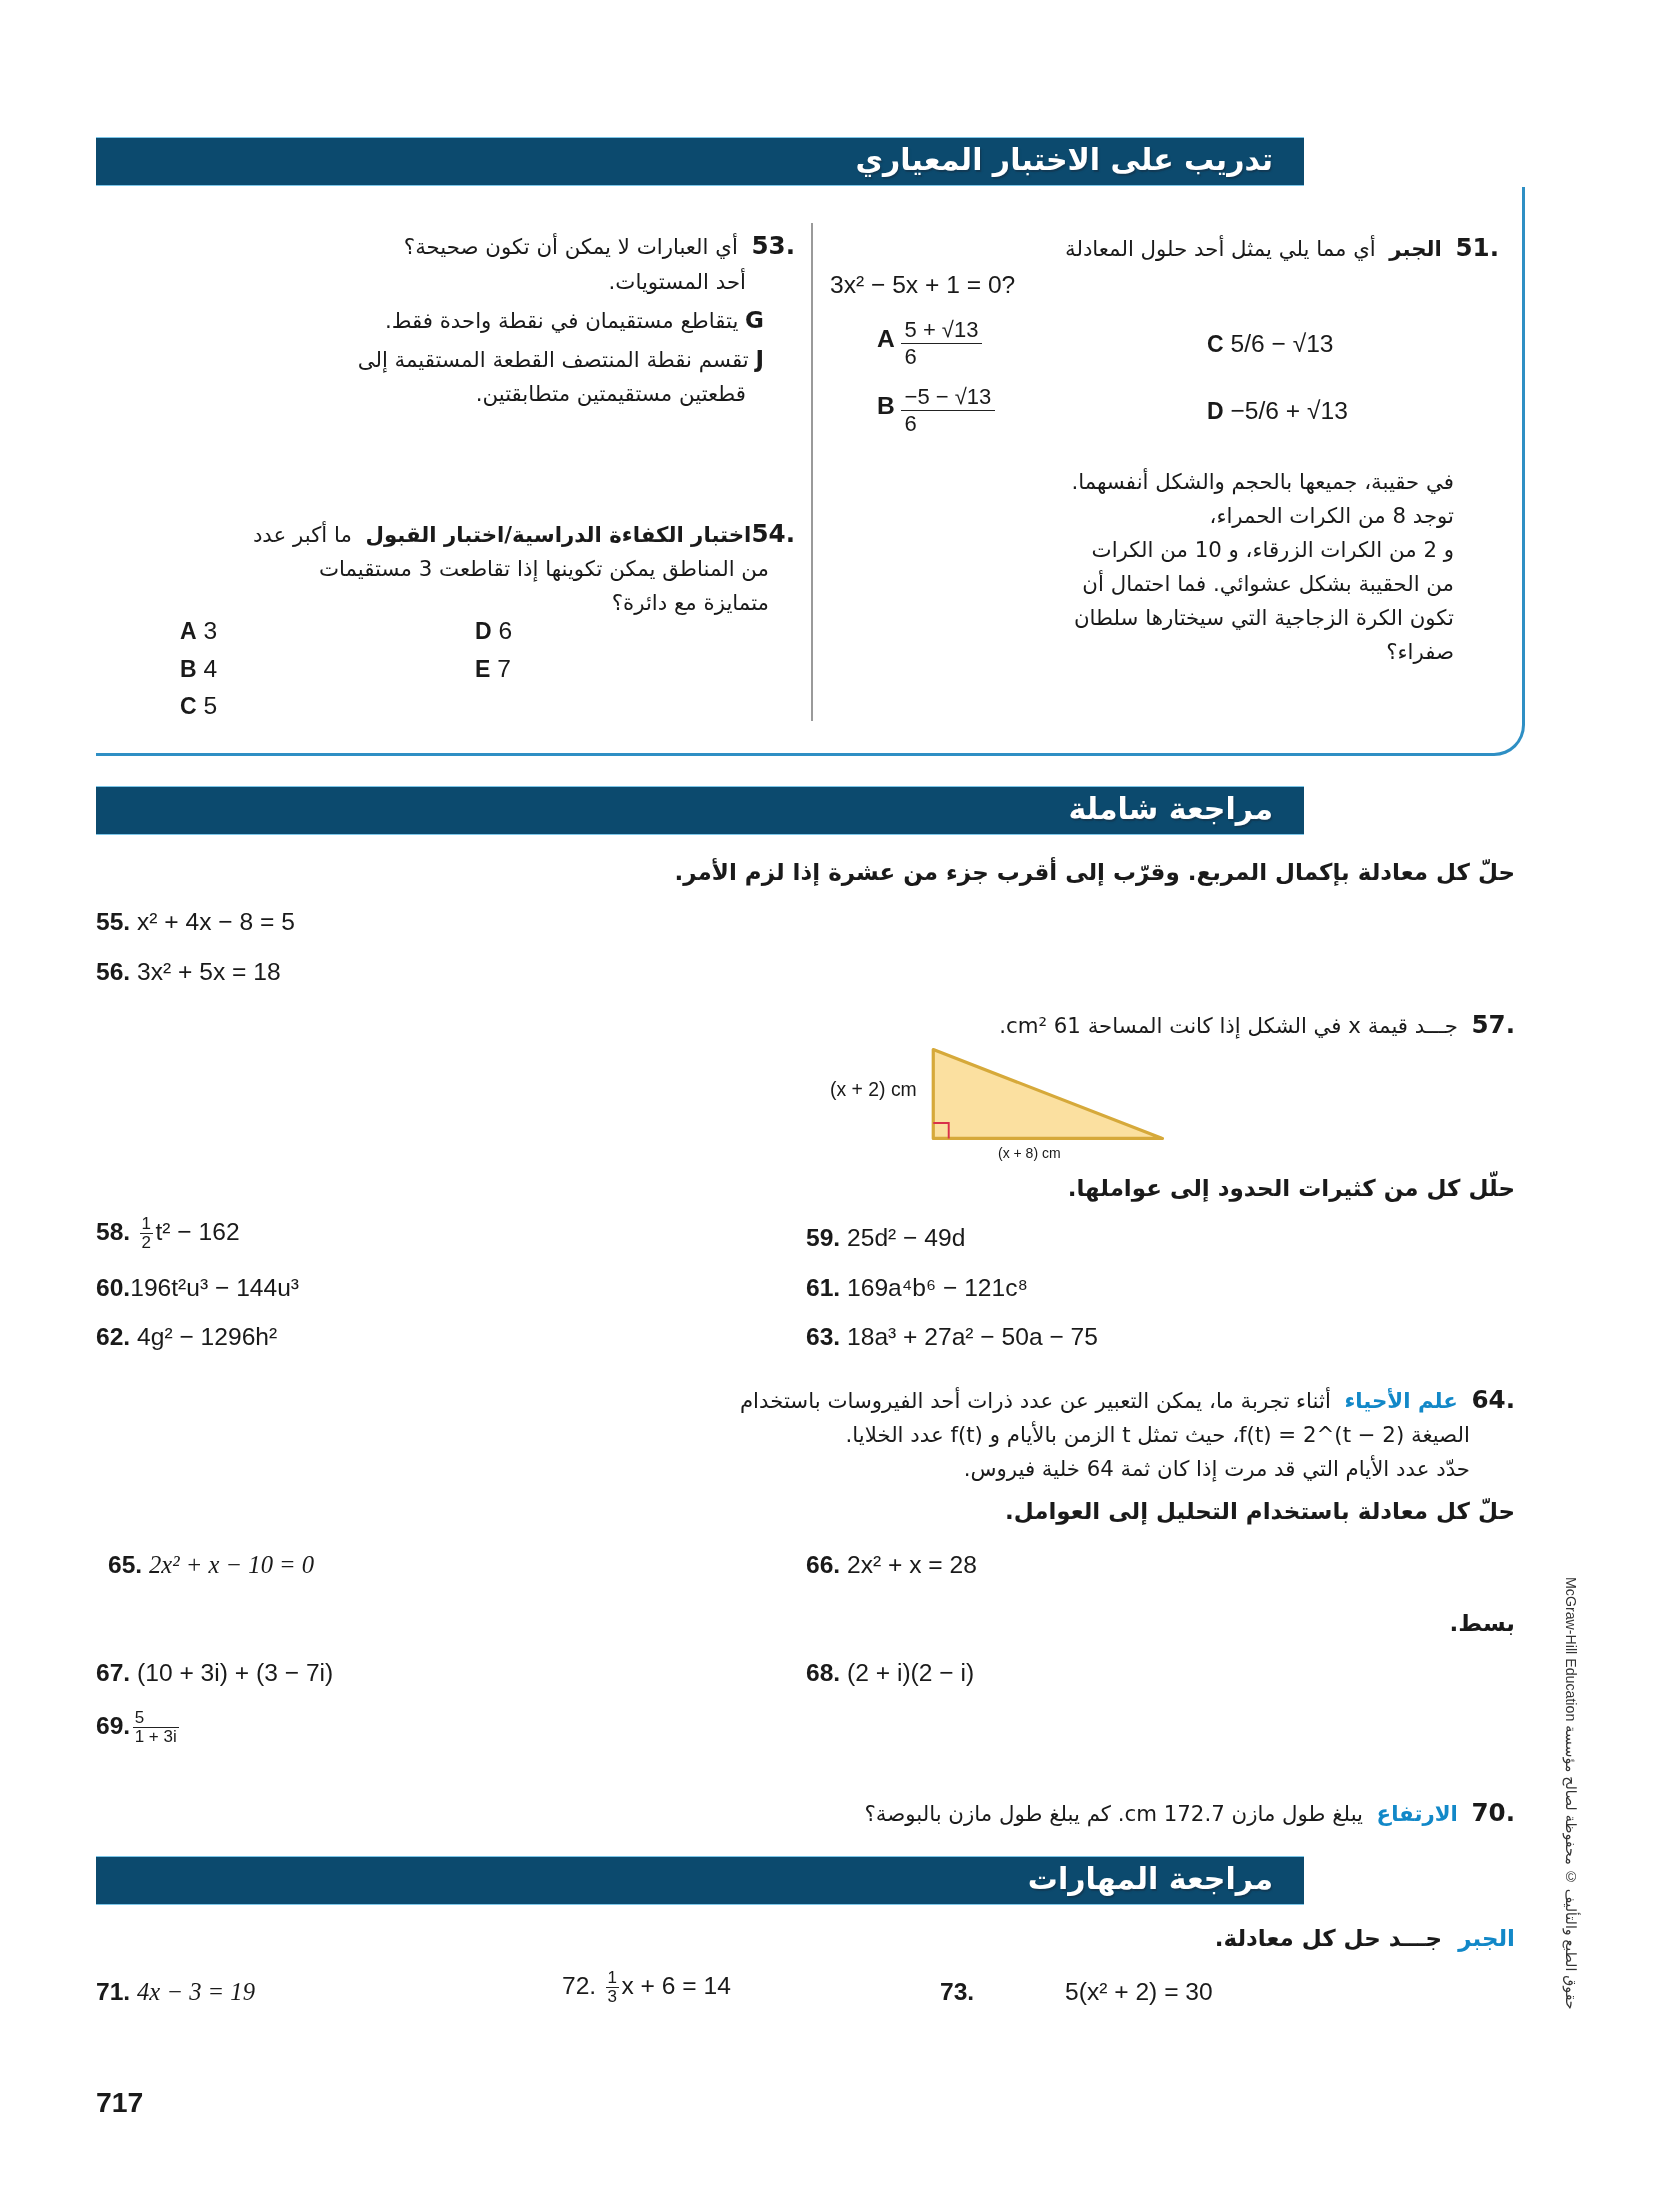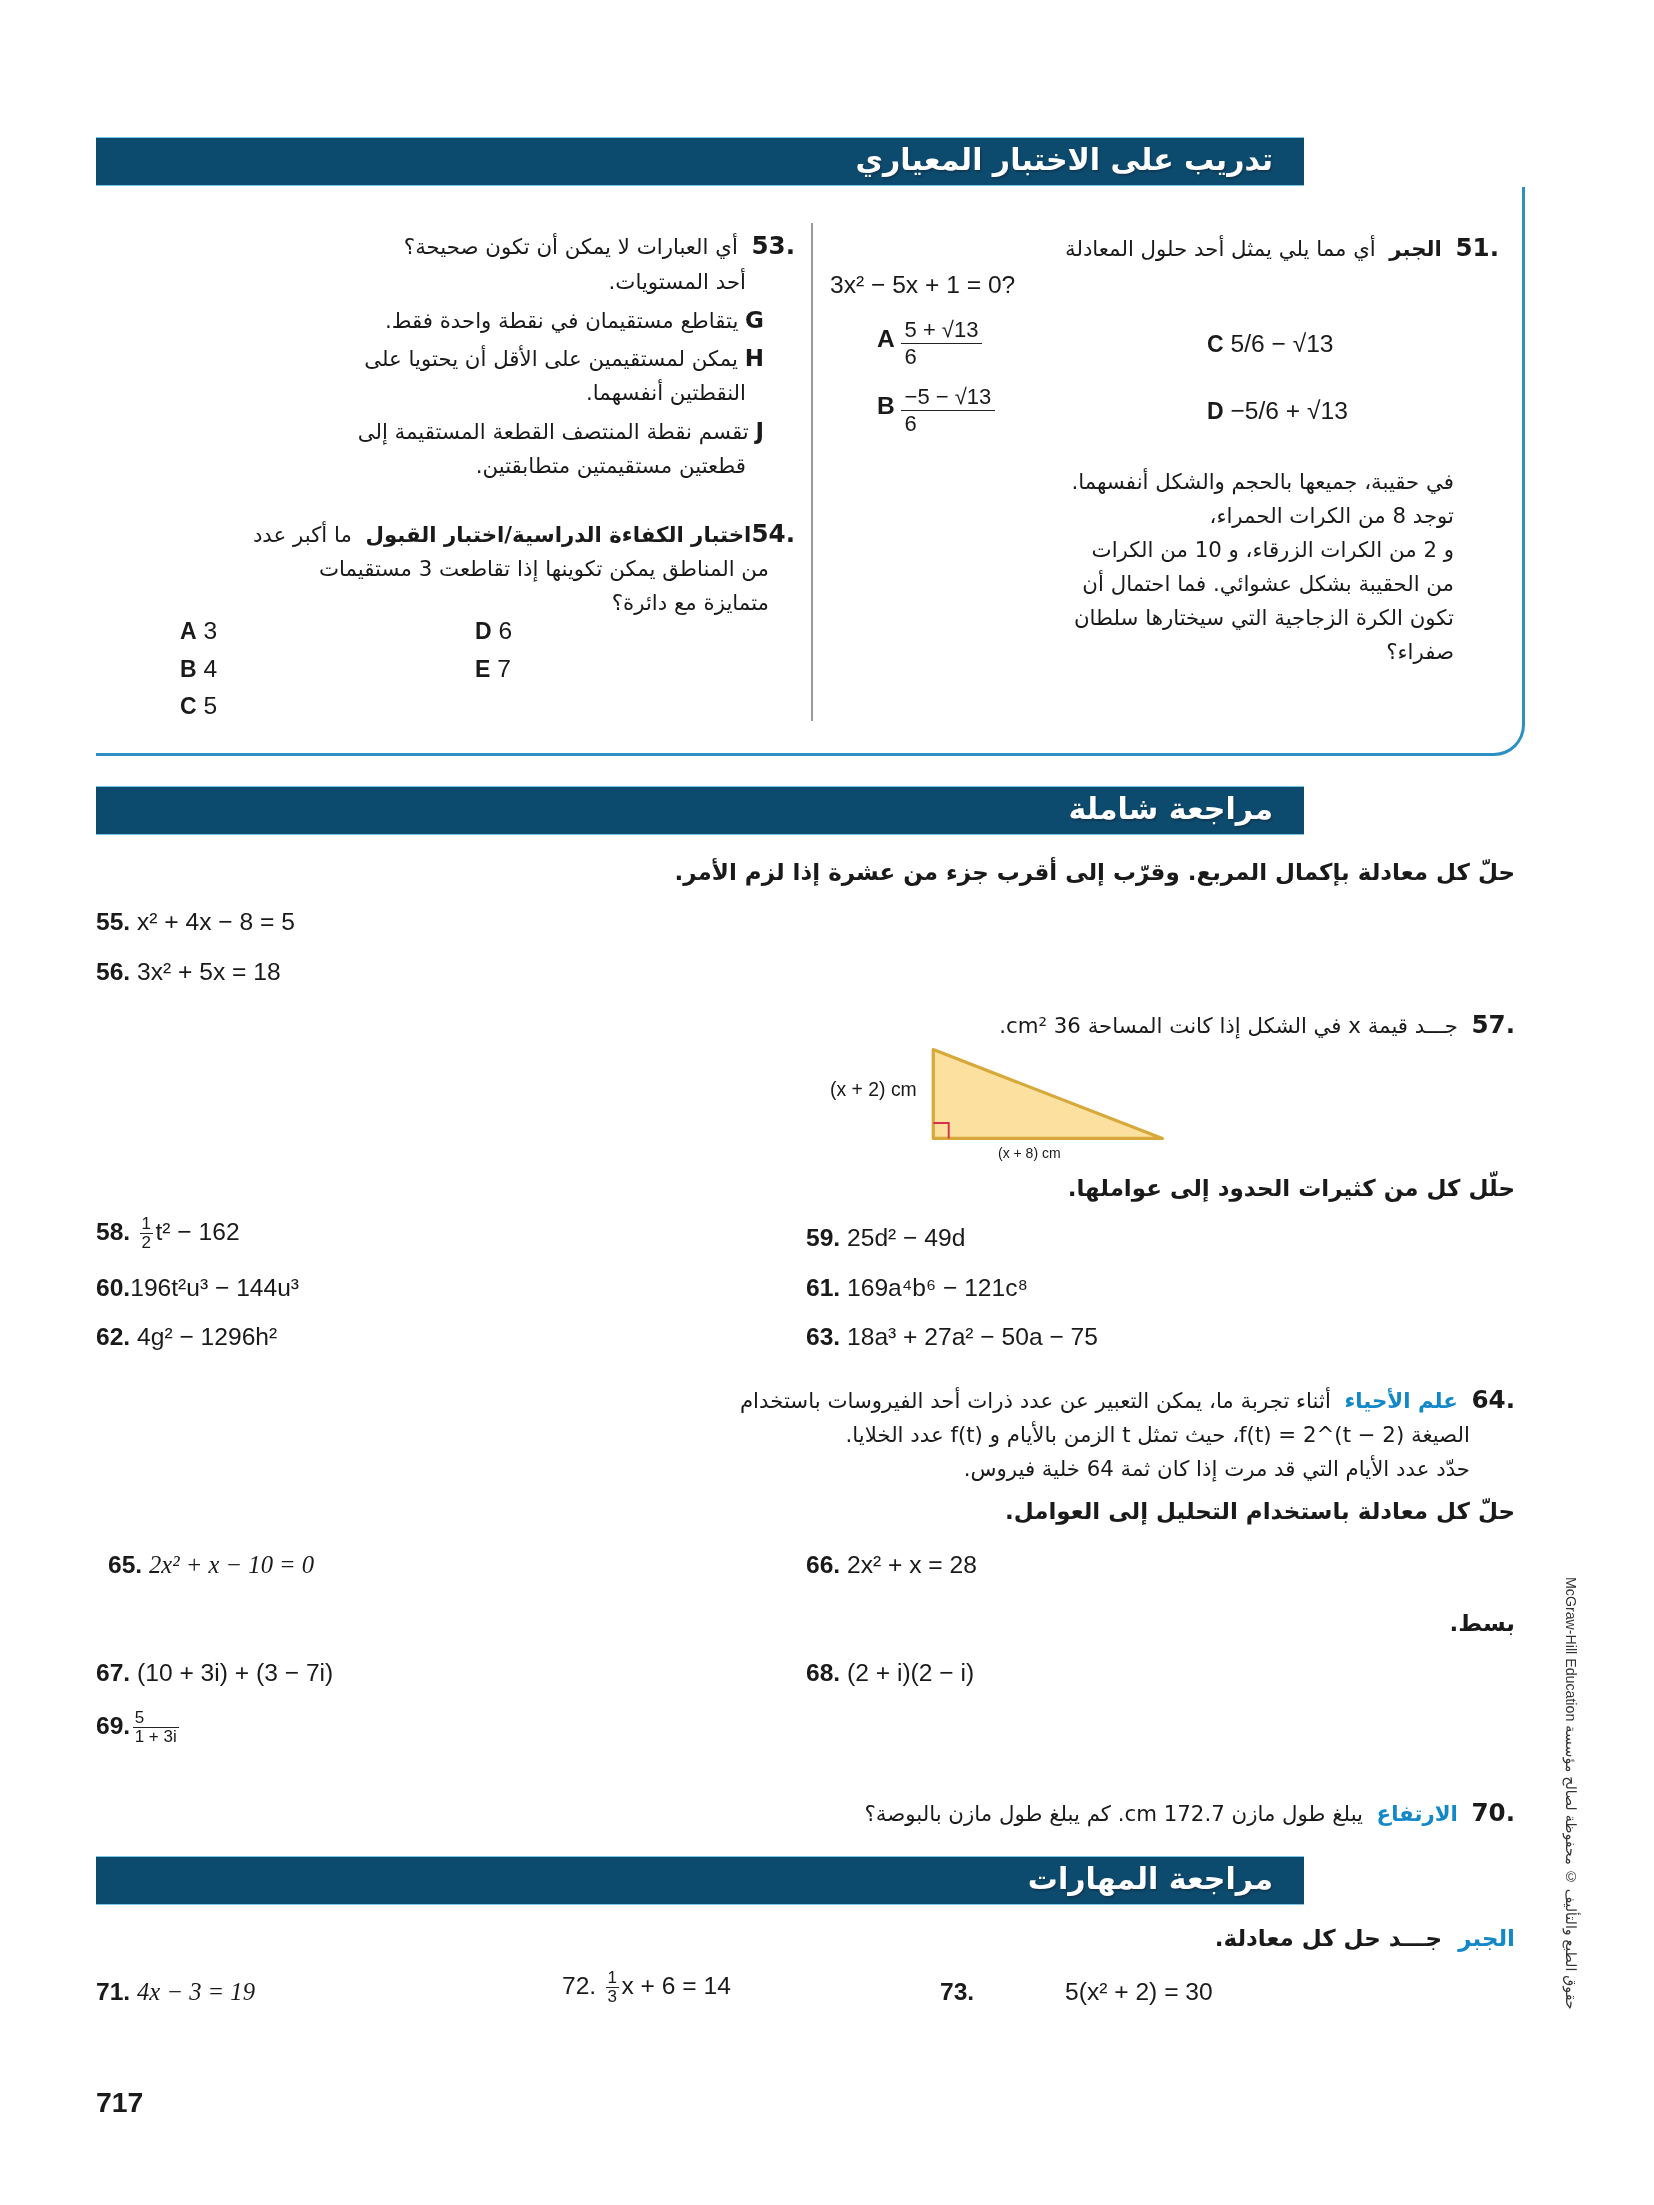--- a/index.html
+++ b/index.html
@@ -107,24 +107,20 @@
 
 <div class="abs rtl qtext" style="right:859px; top:229px; width:646px;">
   <div><span class="qnum">.53</span>
     &nbsp;<span>أي العبارات لا يمكن أن تكون صحيحة؟</span></div>
   <div style="padding-right:31px; margin-top:1.3px;">
     <div style="padding-right:18px;">أحد المستويات.</div>
   </div>
   <div style="padding-right:31px; margin-top:3.9px;">
     <span class="opt-letter">G</span> <span>يتقاطع مستقيمان في نقطة واحدة فقط.</span>
   </div>
-  <div style="padding-right:31px; margin-top:2.6px;">
-    <div><span class="opt-letter">H</span> <span>يمكن لمستقيمين على الأقل أن يحتويا على</span></div>
-    <div style="padding-right:18px;">النقطتين أنفسهما.</div>
-  </div>
   <div style="padding-right:31px; margin-top:3.9px;">
     <div><span class="opt-letter">J</span> <span>تقسم نقطة المنتصف القطعة المستقيمة إلى</span></div>
     <div style="padding-right:18px;">قطعتين مستقيمتين متطابقتين.</div>
   </div>
 </div>
 
 <div class="abs rtl qtext" style="right:859px; top:517px; width:672px;">
   <div><span class="qnum">.54</span><span class="kw">اختبار الكفاءة الدراسية/اختبار القبول</span>
     &nbsp;<span>ما أكبر عدد</span></div>
   <div style="padding-right:26px;">من المناطق يمكن تكوينها إذا تقاطعت 3 مستقيمات</div>
@@ -144,21 +140,21 @@
 
 <div class="abs ltr math" style="left:96px; top:908px;">
   <span class="exnum">55.</span> <span>x² + 4x − 8 = 5</span>
 </div>
 <div class="abs ltr math" style="left:96px; top:958px;">
   <span class="exnum">56.</span> <span>3x² + 5x = 18</span>
 </div>
 
 <div class="abs rtl qtext" style="right:139px; top:1008px; width:646px;">
   <span class="qnum">.57</span>
-  &nbsp;<span>جـــد قيمة x في الشكل إذا كانت المساحة 36 cm².</span>
+  &nbsp;<span>جـــد قيمة x في الشكل إذا كانت المساحة 61 cm².</span>
 </div>
 <svg class="abs" style="left:930px; top:1047px;" width="246" height="103" viewBox="0 0 380 160">
   <polygon points="4,4 4,142 360,142" fill="#fbe0a0" stroke="#d6a93a" stroke-width="5" stroke-linejoin="round"></polygon>
   <polyline points="4,118 28,118 28,142" fill="none" stroke="#d9304a" stroke-width="3"></polyline>
 </svg>
 <div class="abs ltr" style="left:830px; top:1078px; font-family:'Liberation Sans',sans-serif; font-size:19.4px;">(x + 2) cm</div>
 <div class="abs ltr" style="left:998px; top:1145px; font-family:'Liberation Sans',sans-serif; font-size:14px;">(x + 8) cm</div>
 
 <div class="abs instr" style="right:139px; top:1175px; width:905px;">حلّل كل من كثيرات الحدود إلى عواملها.</div>
 

